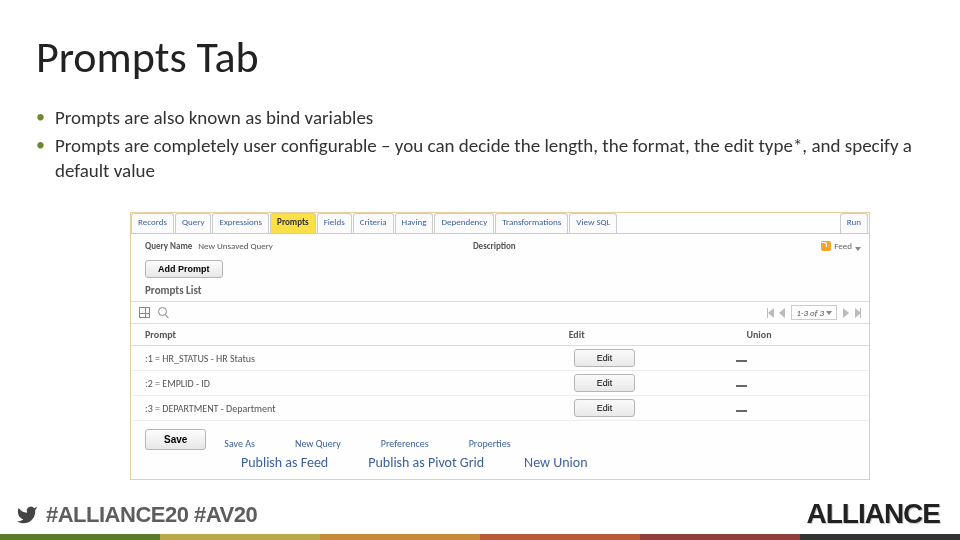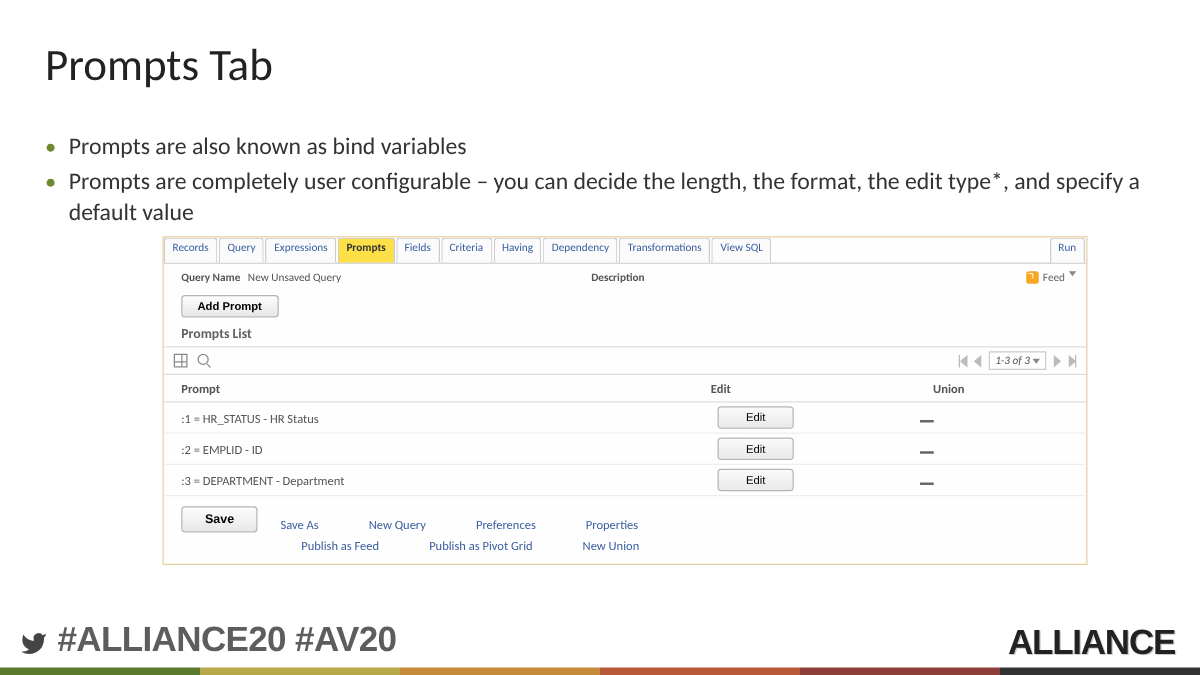--- a/index.html
+++ b/index.html
@@ -1,34 +1,34 @@
 <!DOCTYPE html>
 <html><head>
 <meta charset="utf-8">
 <style>
   * { box-sizing: border-box; margin: 0; padding: 0; }
   html, body { width: 960px; height: 540px; background: #fff; font-family: Calibri, Arial, sans-serif; }
   .slide { width: 960px; height: 540px; position: relative; overflow: hidden; }
 
-  .title { position: absolute; top: 30px; left: 36px; font-size: 36px; font-weight: 400; color: #222; }
+  .title { position: absolute; top: 30px; left: 36px; font-size: 44px; font-weight: 400; color: #222; }
   .bullets { position: absolute; top: 105px; left: 36px; right: 36px; font-size: 19px; color: #333; }
   .bullets .bl { display: flex; gap: 10px; line-height: 1.35; margin-bottom: 2px; }
   .bullets .dot { color: #6c8a2d; font-size: 18px; line-height: 1.35; }
 
-  .shot { position: absolute; top: 189px; left: 130px; width: 740px; border: 1px solid #e7cfa0; background: #fefefe; }
+  .shot { position: absolute; top: 212px; left: 130px; width: 740px; border: 1px solid #e7cfa0; background: #fefefe; }
   .tabs { display: flex; height: 20px; font-size: 9px; color: #3b5fa0; }
   .tabs .tab { border: 1px solid #ccc; border-bottom: none; padding: 2px 6px; margin-right: 1px; background: #fbfbfb; cursor: pointer; border-radius: 3px 3px 0 0; }
   .tabs .tab.active { background: #fde047; color: #333; font-weight: bold; }
   .tabs .tab.run { margin-left: auto; }
   .tabs-divider { height: 3px; border-top: 1px solid #ccc; }
 
   .qrow { display: flex; align-items: center; font-size: 9px; color: #555; padding: 4px 8px 4px 14px; }
   .qrow .lbl { font-weight: bold; margin-right: 6px; }
   .qrow .desc { margin-left: 200px; font-weight: bold; }
-  .feed { margin-left: auto; display: flex; align-items: flex-start; gap: 3px; color: #666; }
+  .feed { margin-left: auto; display: flex; align-items: flex-end; gap: 3px; color: #666; }
   .feed .feedicon { width: 10px; height: 10px; background: #f6a623; border-radius: 2px; position: relative; }
   .feed .feedicon::after { content: ""; position: absolute; width: 4px; height: 4px; border: 1px solid #fff; border-left: none; border-bottom: none; border-radius: 0 3px 0 0; top: 1px; left: 1px; }
 
   .addbtn-row { padding: 2px 0 6px 14px; }
   .addbtn { font-size: 9px; font-weight: bold; padding: 3px 12px; background: linear-gradient(#fdfdfd,#e7e7e7); border: 1px solid #b5b5b5; border-radius: 3px; cursor: pointer; }
 
   .section-title { font-size: 11px; font-weight: bold; color: #606060; padding: 0 0 4px 14px; }
   .toolbar { display: flex; align-items: center; border-top: 1px solid #ddd; border-bottom: 1px solid #ddd; padding: 3px 8px; font-size: 10px; color: #555; }
   .toolbar .grid-ic { width: 11px; height: 11px; border: 1px solid #888; position: relative; margin-right: 8px; }
   .toolbar .grid-ic::before { content: ""; position: absolute; left: 5px; top: 0; bottom: 0; width: 1px; background: #888; }
@@ -53,28 +53,28 @@
   .row .c1 { width: 60%; padding-left: 14px; }
   .row .c2 { width: 22%; }
   .row .c3 { width: 18%; }
   .editbtn { font-size: 9px; padding: 3px 22px; background: linear-gradient(#fafafa,#e9e9e9); border: 1px solid #b5b5b5; border-radius: 3px; cursor: pointer; }
   .minus { width: 11px; height: 2px; background: #666; display: inline-block; }
 
   .bottom { display: flex; align-items: flex-end; font-size: 10px; padding: 8px 14px 4px; }
   .bottom .savebtn { font-size: 10px; font-weight: bold; padding: 4px 18px; background: linear-gradient(#fdfdfd,#e7e7e7); border: 1px solid #b5b5b5; border-radius: 3px; cursor: pointer; margin-right: 18px; }
   .bottom .links { display: flex; gap: 40px; flex-wrap: wrap; }
   .bottom .links a { color: #3b5fa0; text-decoration: none; cursor: pointer; }
-  .row2 { display: flex; gap: 40px; padding: 0 14px 8px 110px; font-size: 10px; }
+  .row2 { display: flex; gap: 40px; padding: 0 14px 8px 110px; font-size: 14px; }
   .row2 a { color: #3b5fa0; text-decoration: none; cursor: pointer; }
 
   .footer { position: absolute; left: 0; right: 0; bottom: 0; }
   .stripes { height: 6px; display: flex; }
   .stripes div { flex: 1; }
   .s1 { background: #5a7a2e; } .s2 { background: #b7a84a; } .s3 { background: #c58a3a; } .s4 { background: #b85a3a; } .s5 { background: #8e3f3a; } .s6 { background: #333; }
-  .ftxt { position: absolute; left: 14px; bottom: 12px; display: flex; align-items: center; gap: 6px; font-family: Arial, sans-serif; font-weight: 900; font-size: 28px; color: #5d5d5d; letter-spacing: -0.5px; }
+  .ftxt { position: absolute; left: 14px; bottom: 12px; display: flex; align-items: center; gap: 6px; font-family: Arial, sans-serif; font-weight: 900; font-size: 22px; color: #5d5d5d; letter-spacing: -0.5px; }
   .bird { width: 26px; height: 22px; position: relative; }
   .bird svg { width: 26px; height: 22px; fill: #444; }
   .logo { position: absolute; right: 20px; bottom: 10px; font-family: Arial, sans-serif; font-weight: 900; font-size: 28px; letter-spacing: -1px; color: #222; text-shadow: 1px 1px 0 #ccc; }
 </style>
 </head>
 <body>
 <div class="slide">
 
 <div class="title">Prompts Tab</div>
 

